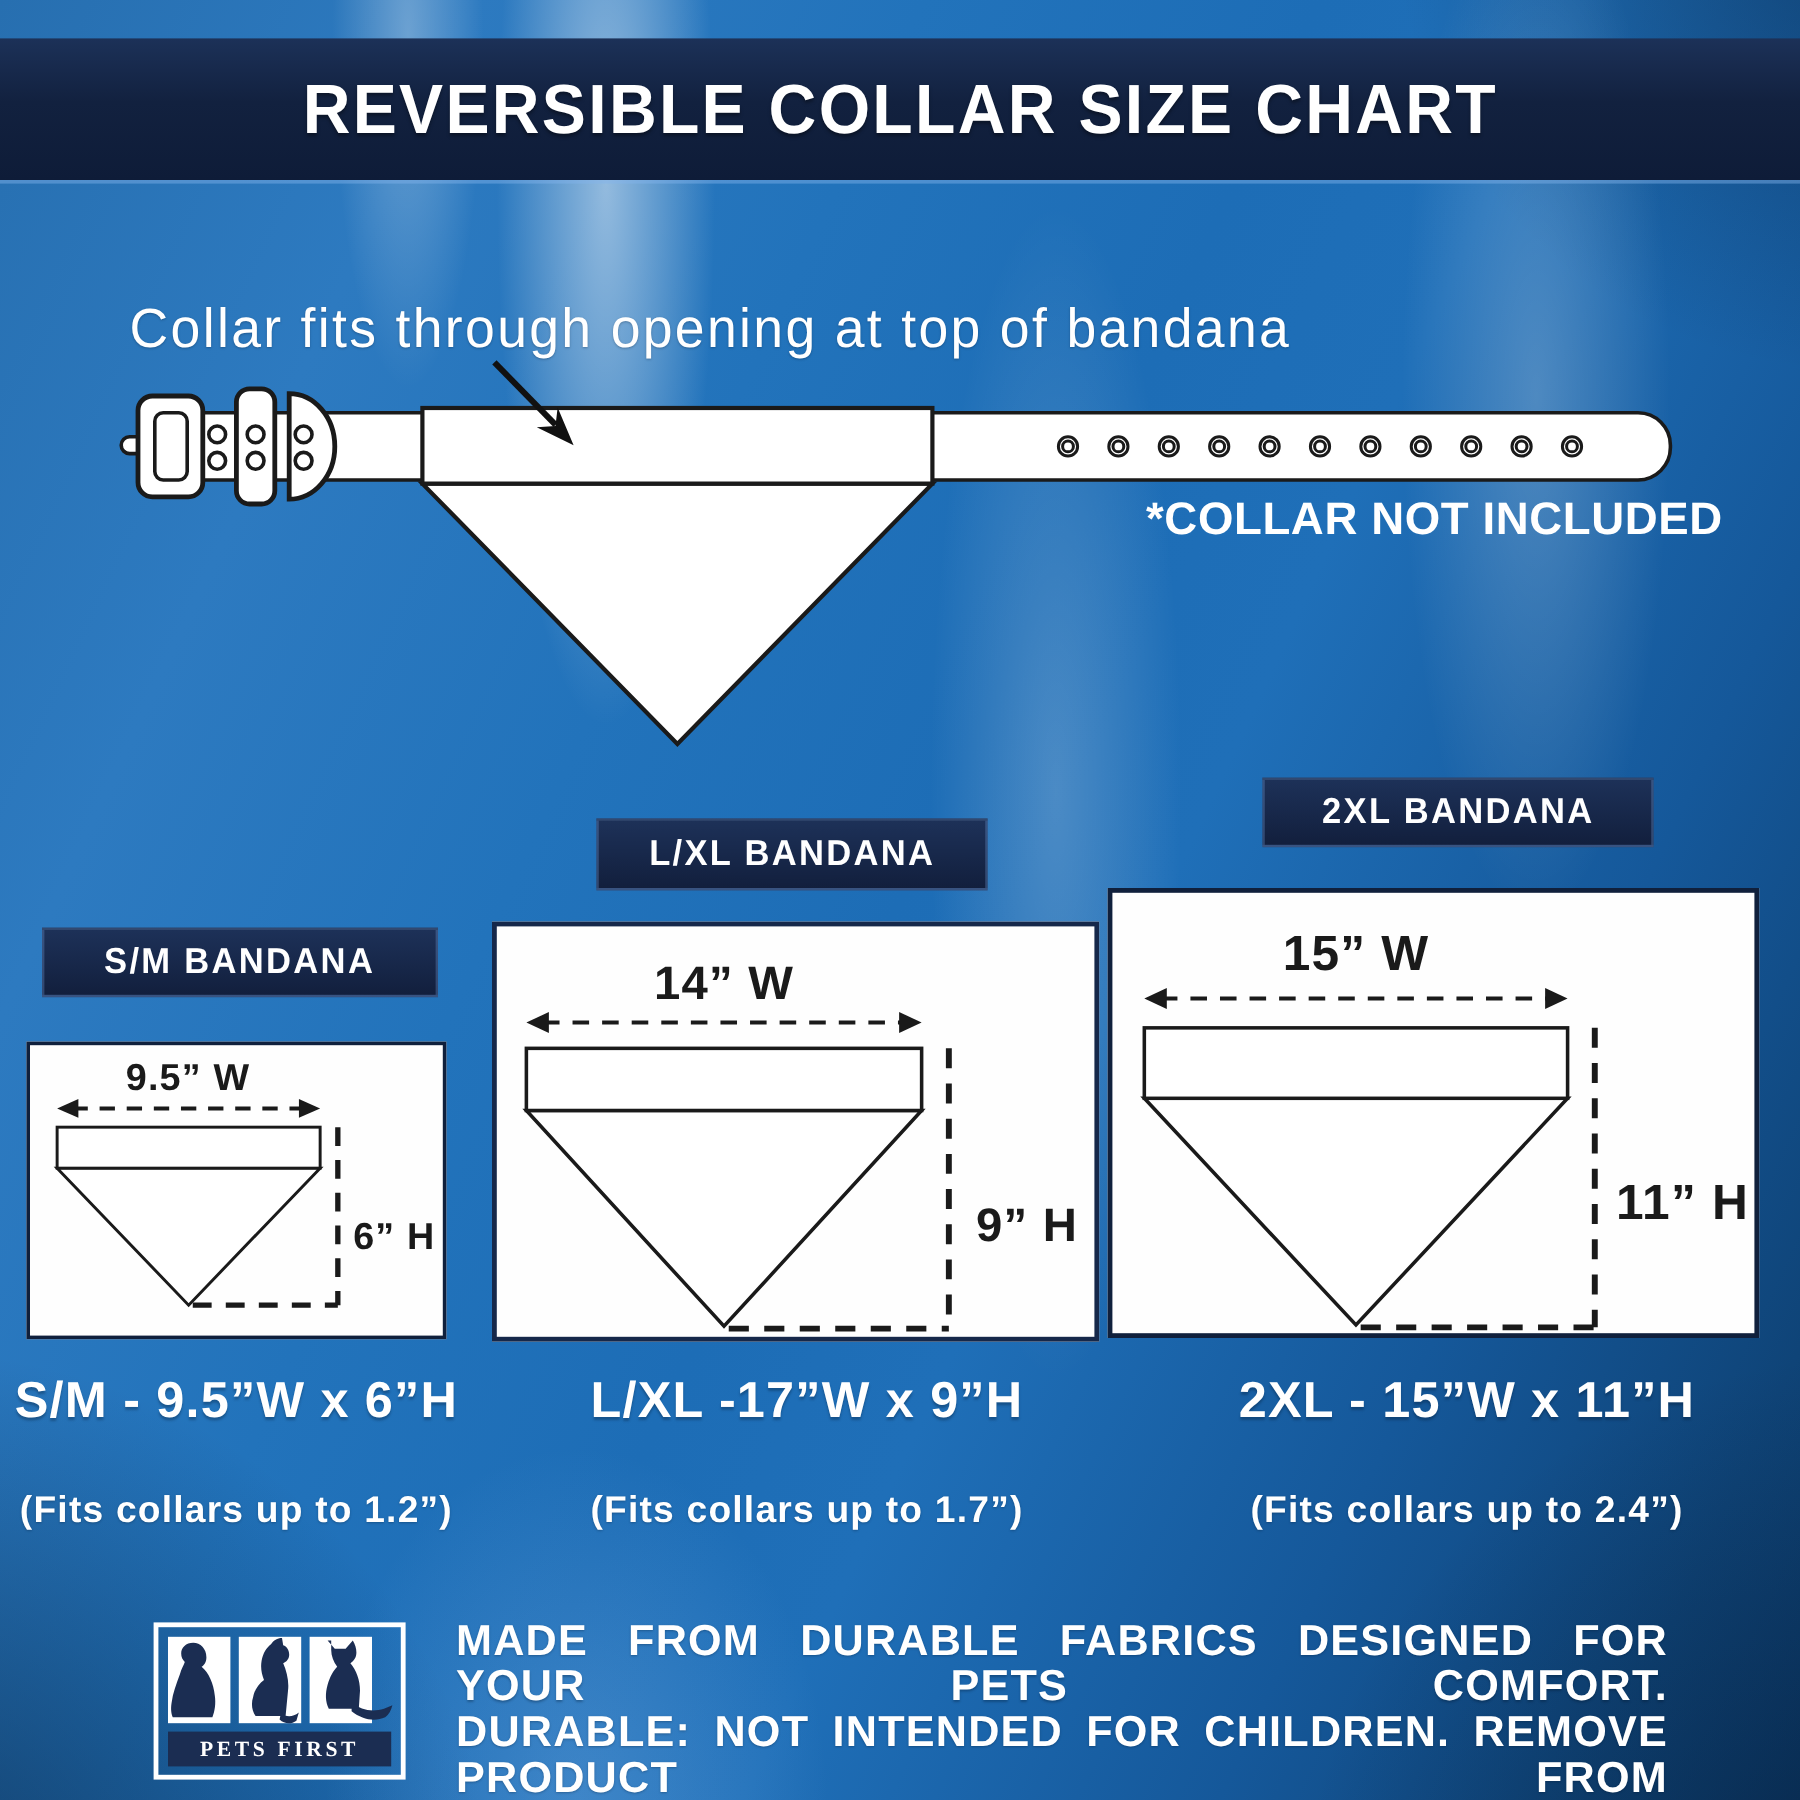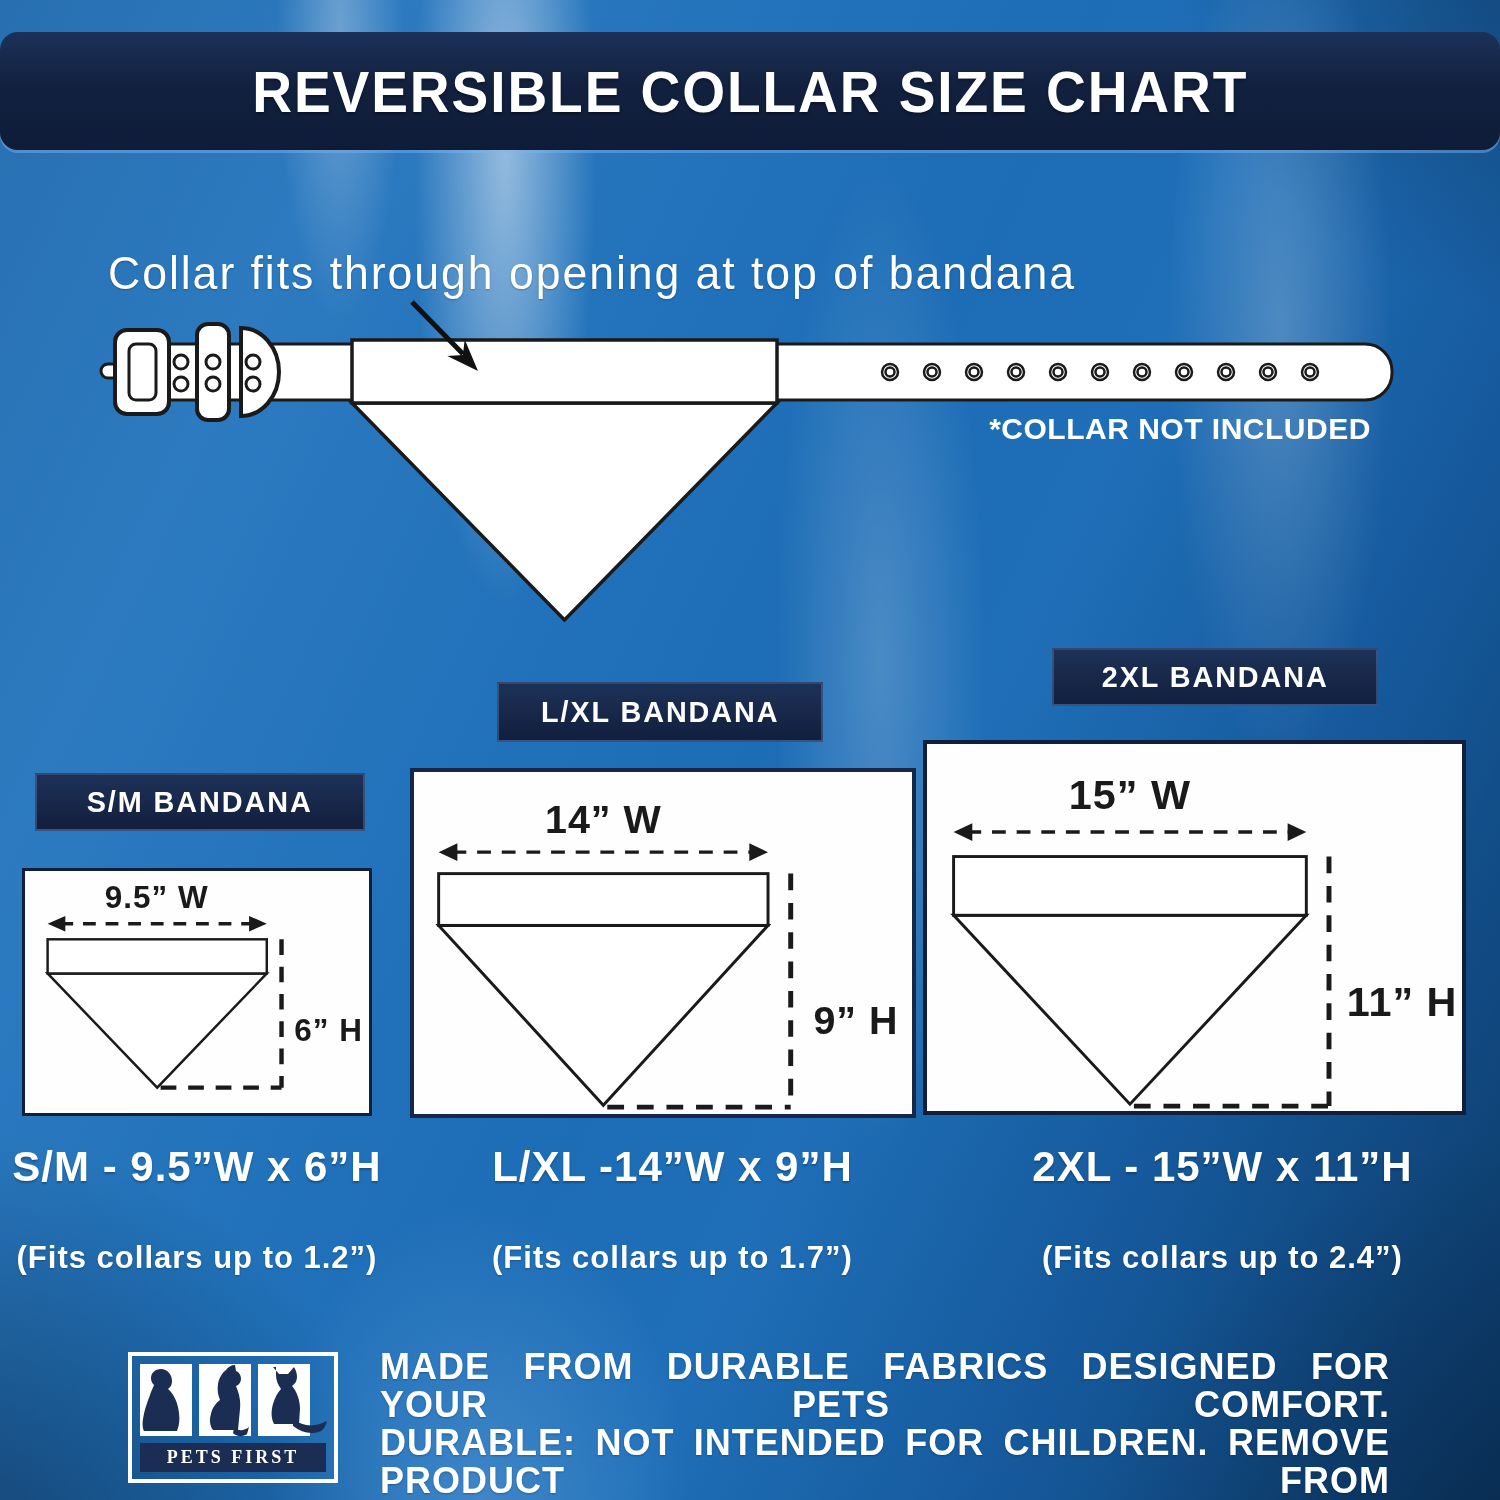--- a/index.html
+++ b/index.html
@@ -14,37 +14,37 @@
       radial-gradient(ellipse 300px 420px at 480px 1500px, rgba(140,190,240,.30), rgba(255,255,255,0) 70%),
       radial-gradient(circle 900px at -5% 108%, rgba(4,22,45,.60), rgba(4,22,45,0) 55%),
       radial-gradient(circle 900px at 105% 108%, rgba(4,22,45,.50), rgba(4,22,45,0) 55%),
       radial-gradient(circle 700px at 103% -5%, rgba(6,28,55,.45), rgba(6,28,55,0) 55%),
       linear-gradient(115deg,#276fb0 0%,#2d7ac0 18%,#2273bb 35%,#1d6db6 50%,#1f6fb8 60%,#15589a 78%,#0f4478 92%,#0c3a69 100%);
   }
   .title-band{
     position:absolute;left:0;top:32px;width:1500px;height:118px;
     background:linear-gradient(180deg,#1c3158 0%,#12213f 45%,#0e1c38 100%);
     box-shadow:0 3px 0 rgba(130,180,235,.45);
-    display:flex;align-items:center;justify-content:center;border-radius:18px;
+    display:flex;align-items:center;justify-content:center;
   }
   .title-text{
     font-size:58px;font-weight:700;letter-spacing:2px;color:#fff;
     transform:scaleX(.95);white-space:nowrap;
     text-shadow:0 2px 3px rgba(0,0,0,.35);
   }
   .caption{
     position:absolute;left:108px;top:246px;
     font-size:46px;font-weight:400;letter-spacing:2px;color:#fff;
     transform:scaleX(.97);transform-origin:left center;white-space:nowrap;
     text-shadow:0 1px 2px rgba(0,20,40,.3);
   }
   .collar-svg{position:absolute;left:85px;top:290px;width:1330px;height:345px;overflow:visible;}
   .not-included{
     position:absolute;left:955px;top:412px;width:450px;
-    font-size:30px;font-weight:700;letter-spacing:.5px;text-align:center;color:#fff;white-space:nowrap;
+    font-size:38px;font-weight:700;letter-spacing:.5px;text-align:right;color:#fff;white-space:nowrap;
   }
   .size-header{
     position:absolute;height:58px;
     background:linear-gradient(180deg,#1d3158 0%,#121f3d 100%);
     border:2px solid rgba(110,150,205,.35);box-sizing:border-box;
     display:flex;align-items:center;justify-content:center;
   }
   .size-header span{
     font-size:30px;font-weight:700;letter-spacing:2px;color:#fff;
     transform:scaleX(.96);white-space:nowrap;
@@ -188,21 +188,21 @@
         <polygon points="25,82 44,73 44,91" fill="#1a1a1a"></polygon>
         <polygon points="359,82 340,73 340,91" fill="#1a1a1a"></polygon>
       </g>
       <polygon points="25,157 359,157 192,341" fill="#fff" stroke="#1a1a1a" stroke-width="3"></polygon>
       <rect x="25" y="104" width="334" height="53" fill="#fff" stroke="#1a1a1a" stroke-width="3"></rect>
       <line x1="382" y1="104" x2="382" y2="343" class="stroke-dark" stroke-width="5" stroke-dasharray="17 13"></line>
       <line x1="196" y1="343" x2="382" y2="343" class="stroke-dark" stroke-width="5" stroke-dasharray="17 13"></line>
       <text class="diagram-label" x="405" y="268" font-size="40" text-anchor="start">9” H</text>
     </svg>
   </div>
-  <div class="size-line" style="left:420px;top:1143px;width:505px;">L/XL -14”W x 9”H</div>
+  <div class="size-line" style="left:420px;top:1143px;width:505px;">L/XL -17”W x 9”H</div>
   <div class="fit-line" style="left:420px;top:1198px;width:505px;">(Fits collars up to 1.7”)</div>
 
   <div class="size-header" style="left:1052px;top:648px;width:326px;">
     <span>2XL BANDANA</span>
   </div>
   <div class="panel panel-2xl" style="left:923px;top:740px;width:543px;height:375px;">
     <svg viewBox="0 0 543 375" preserveAspectRatio="none">
       <text class="diagram-label" x="206" y="66" font-size="42" text-anchor="middle">15” W</text>
       <g>
         <line x1="41" y1="90" x2="371" y2="90" class="stroke-dark" stroke-width="3.5" stroke-dasharray="14 11"></line>

